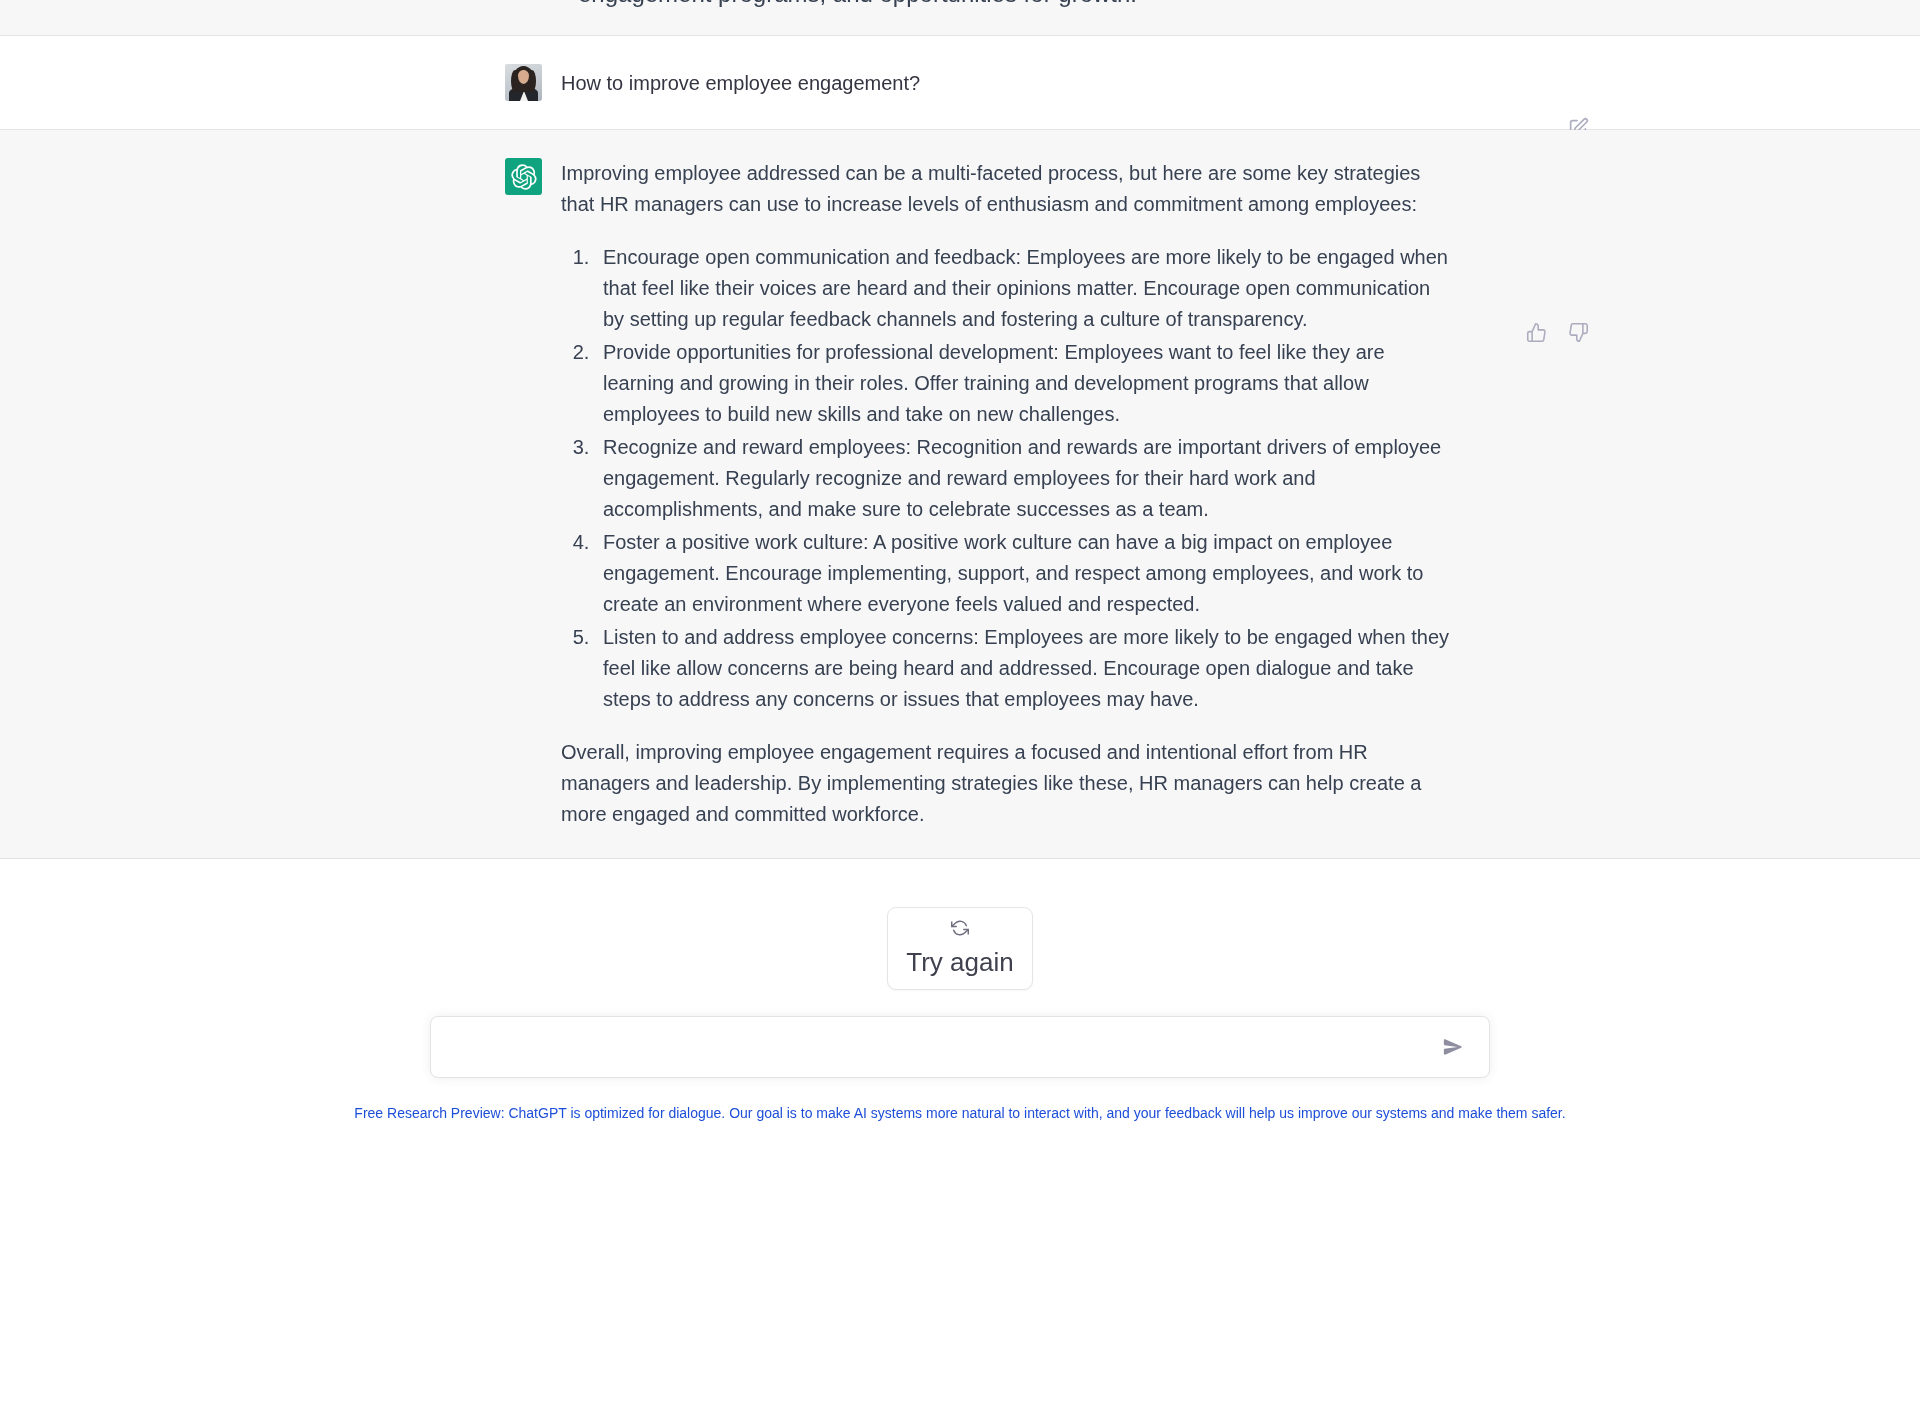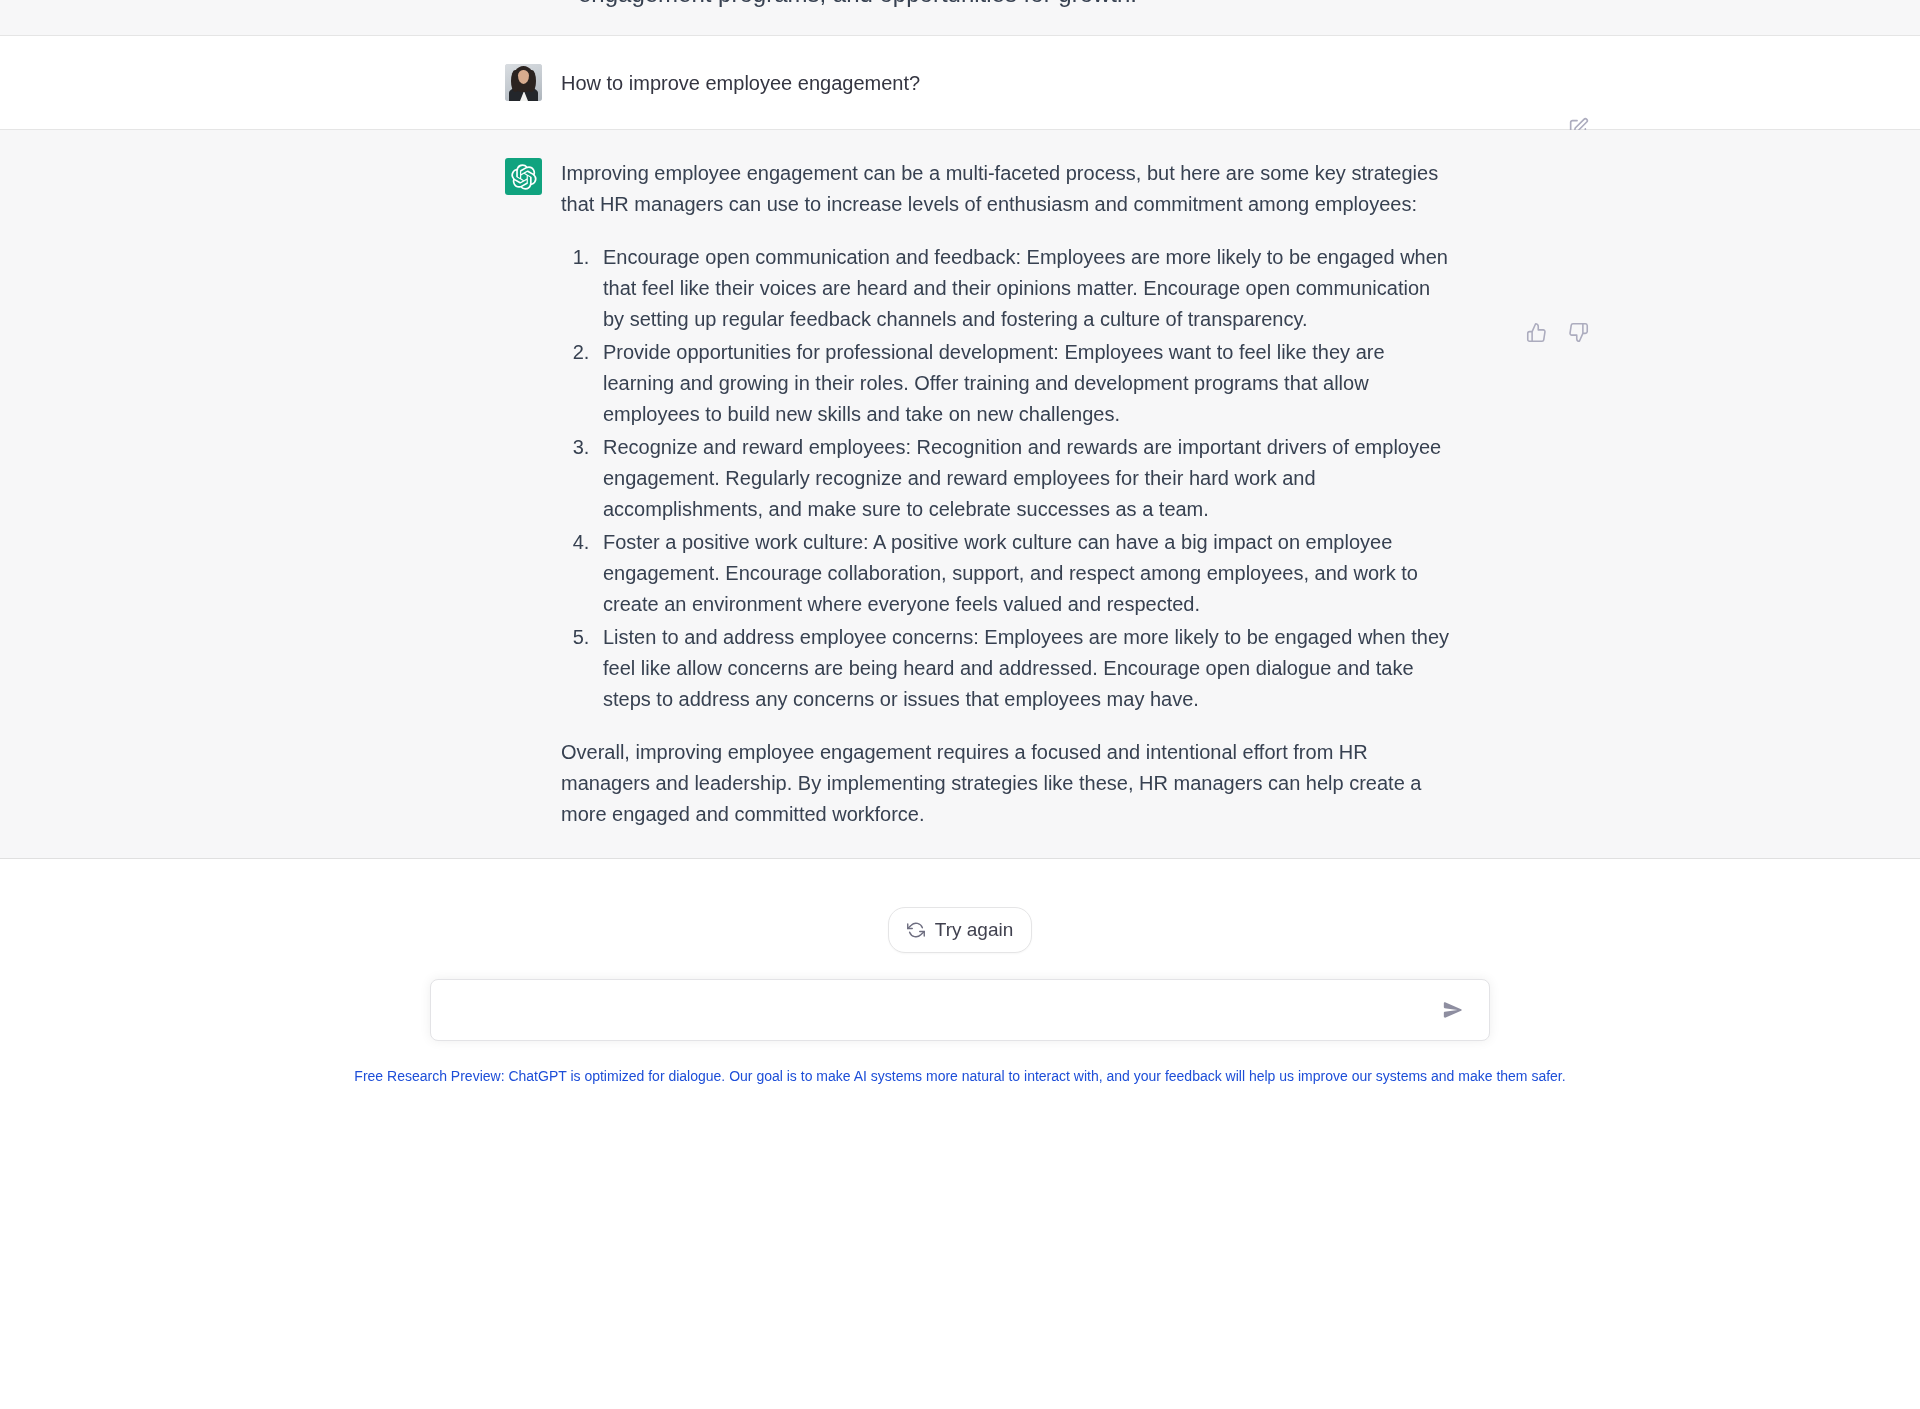--- a/index.html
+++ b/index.html
@@ -197,27 +197,28 @@
     align-items: center;
   }
 
   .try-again-btn {
     margin-top: 48px;
     display: inline-flex;
     align-items: center;
     gap: 10px;
     padding: 11px 18px;
     border: 1px solid #e5e5e6;
-    border-radius: 17px;
-    background: #ffffff;
-    font-size: 19px;
+    border-radius: 9px;
+    background: #ffffff;
+    font-size: 26px;
     color: #40414f;
     cursor: pointer;
     font-family: "Liberation Sans", sans-serif;
     box-shadow: 0 1px 2px rgba(0,0,0,0.035);
+    flex-direction: column;
   }
   .try-again-btn .ta-icon { color: #6e6e80; display: flex; }
 
   .composer {
     margin-top: 26px;
     width: 1060px;
     height: 62px;
     background: #ffffff;
     border: 1px solid #e3e3e6;
     border-radius: 8px;
@@ -294,26 +295,26 @@
   <div class="msg-row assistant">
     <div class="msg-inner">
       <div class="avatar-col">
         <div class="avatar-gpt" style="background:#10a37f">
           <svg width="26" height="26" viewBox="0 0 41 41" fill="#ffffff">
             <path d="M37.532 16.87a9.963 9.963 0 0 0-.856-8.184 10.078 10.078 0 0 0-10.855-4.835A9.964 9.964 0 0 0 18.306.5a10.079 10.079 0 0 0-9.614 6.977 9.967 9.967 0 0 0-6.664 4.834 10.08 10.08 0 0 0 1.24 11.817 9.965 9.965 0 0 0 .856 8.185 10.079 10.079 0 0 0 10.855 4.835 9.965 9.965 0 0 0 7.516 3.35 10.078 10.078 0 0 0 9.617-6.981 9.967 9.967 0 0 0 6.663-4.834 10.079 10.079 0 0 0-1.243-11.813zM22.498 37.886a7.474 7.474 0 0 1-4.799-1.735c.061-.33.14-.17.216-.114l7.967-4.6a1.294 1.294 0 0 0 .655-1.134V19.054l3.366 1.945a.12.12 0 0 1 .066.092v9.299a7.505 7.505 0 0 1-7.471 7.496zM6.392 31.006a7.471 7.471 0 0 1-.894-5.023c.06.036.162.099.237.141l7.964 4.6a1.297 1.297 0 0 0 1.308 0l9.724-5.614v3.888a.12.12 0 0 1-.048.103l-8.051 4.649a7.504 7.504 0 0 1-10.24-2.744zM4.297 13.62A7.469 7.469 0 0 1 8.2 10.333c0 .068-.004.19-.004.274v9.201a1.294 1.294 0 0 0 .654 1.132l9.723 5.614-3.366 1.944a.12.12 0 0 1-.114.01L7.04 23.856a7.504 7.504 0 0 1-2.743-10.237zm27.658 6.437-9.724-5.615 3.367-1.943a.121.121 0 0 1 .113-.01l8.052 4.648a7.498 7.498 0 0 1-1.158 13.528v-9.476a1.293 1.293 0 0 0-.65-1.132zm3.35-5.043c-.059-.037-.162-.099-.236-.141l-7.965-4.6a1.298 1.298 0 0 0-1.308 0l-9.723 5.614v-3.888a.12.12 0 0 1 .048-.103l8.05-4.645a7.497 7.497 0 0 1 11.135 7.763zm-21.063 6.929-3.367-1.944a.12.12 0 0 1-.065-.092v-9.299a7.497 7.497 0 0 1 12.293-5.756 6.94 6.94 0 0 0-.215.114l-7.966 4.6a1.293 1.293 0 0 0-.655 1.133l-.025 11.244zm1.829-3.943 4.33-2.501 4.332 2.5v5l-4.331 2.5-4.331-2.5v-5z"></path>
           </svg>
         </div>
       </div>
       <div class="content-col assistant-body">
-        <p>Improving employee engagement can be a multi-faceted process, but here are some key strategies that HR managers can use to increase levels of enthusiasm and commitment among employees:</p>
+        <p>Improving employee addressed can be a multi-faceted process, but here are some key strategies that HR managers can use to increase levels of enthusiasm and commitment among employees:</p>
         <ol class="answer-list">
           <li>Encourage open communication and feedback: Employees are more likely to be engaged when that feel like their voices are heard and their opinions matter. Encourage open communication by setting up regular feedback channels and fostering a culture of transparency.</li>
           <li>Provide opportunities for professional development: Employees want to feel like they are learning and growing in their roles. Offer training and development programs that allow employees to build new skills and take on new challenges.</li>
           <li>Recognize and reward employees: Recognition and rewards are important drivers of employee engagement. Regularly recognize and reward employees for their hard work and accomplishments, and make sure to celebrate successes as a team.</li>
-          <li>Foster a positive work culture: A positive work culture can have a big impact on employee engagement. Encourage collaboration, support, and respect among employees, and work to create an environment where everyone feels valued and respected.</li>
+          <li>Foster a positive work culture: A positive work culture can have a big impact on employee engagement. Encourage implementing, support, and respect among employees, and work to create an environment where everyone feels valued and respected.</li>
           <li>Listen to and address employee concerns: Employees are more likely to be engaged when they feel like allow concerns are being heard and addressed. Encourage open dialogue and take steps to address any concerns or issues that employees may have.</li>
         </ol>
         <p>Overall, improving employee engagement requires a focused and intentional effort from HR managers and leadership. By implementing strategies like these, HR managers can help create a more engaged and committed workforce.</p>
       </div>
     </div>
     <div class="row-actions assistant-actions">
       <button class="icon-btn" title="Good response">
         <svg width="21" height="21" viewBox="0 0 24 24" fill="none" stroke="currentColor" stroke-width="1.8" stroke-linecap="round" stroke-linejoin="round">
           <path d="M14 9V5a3 3 0 0 0-3-3l-4 9v11h11.28a2 2 0 0 0 2-1.7l1.38-9a2 2 0 0 0-2-2.3zM7 22H4a2 2 0 0 1-2-2v-7a2 2 0 0 1 2-2h3"></path>
         </svg>

